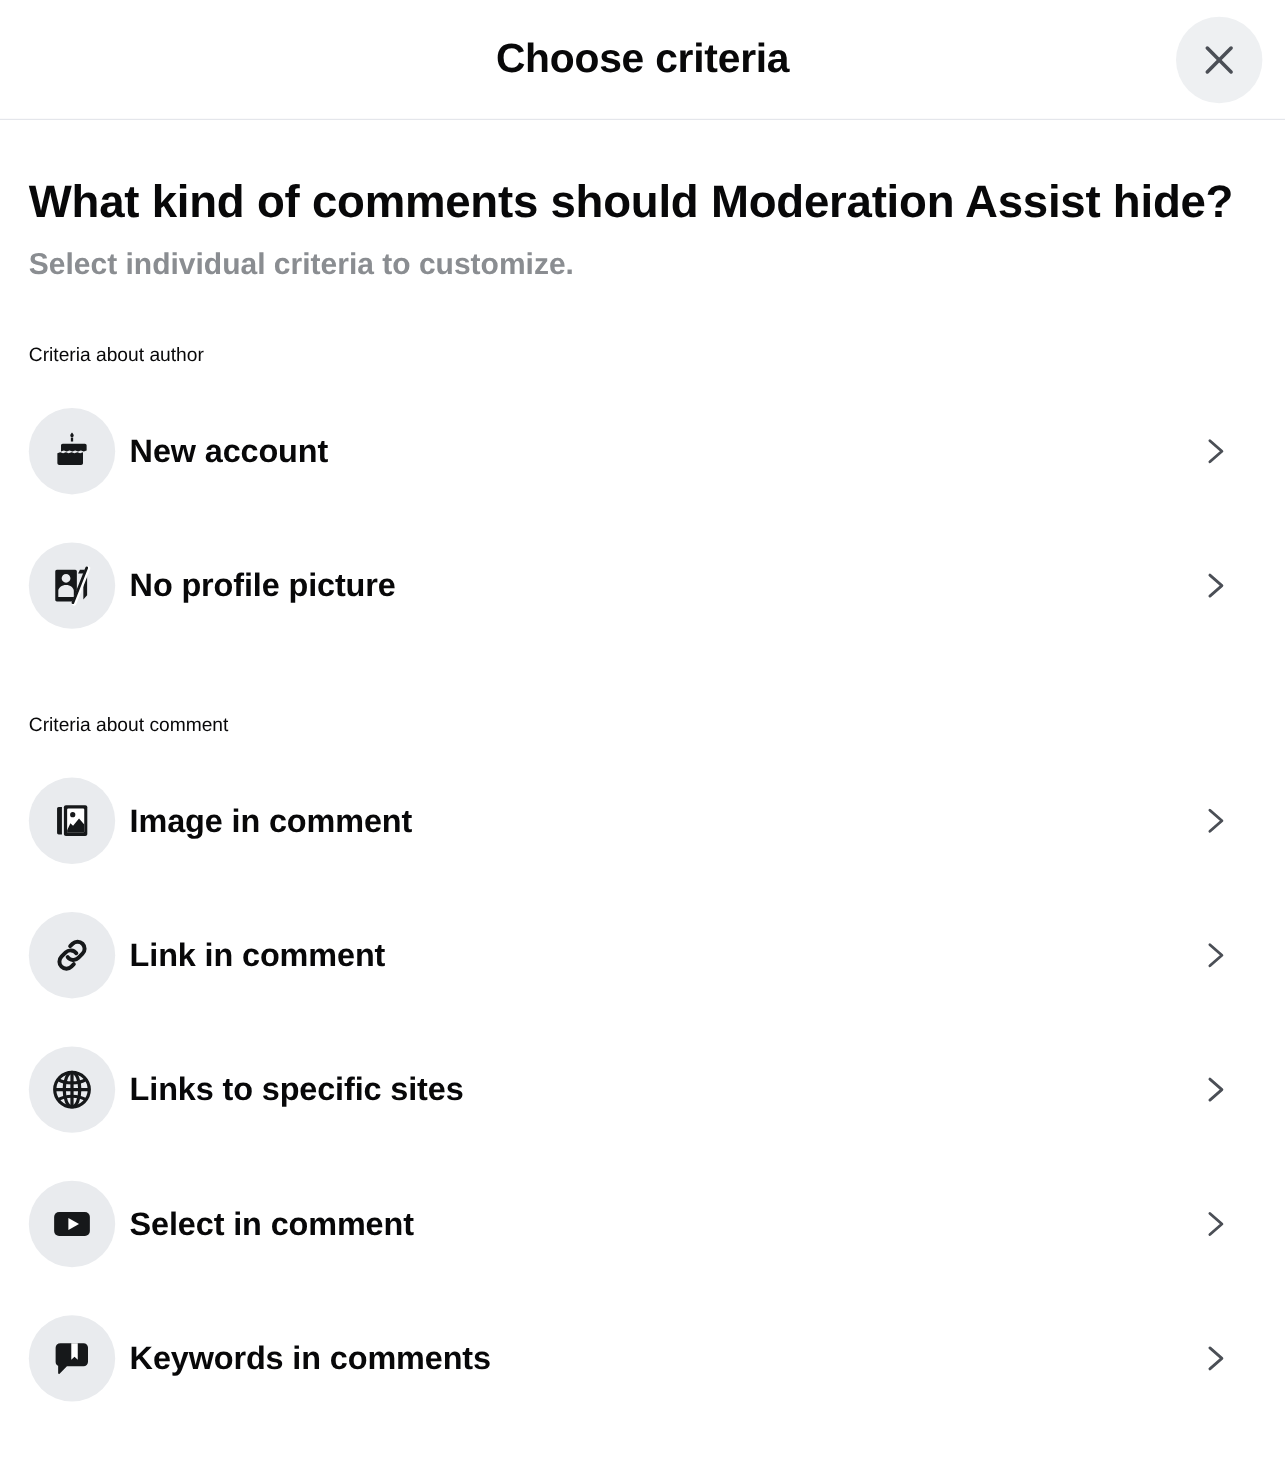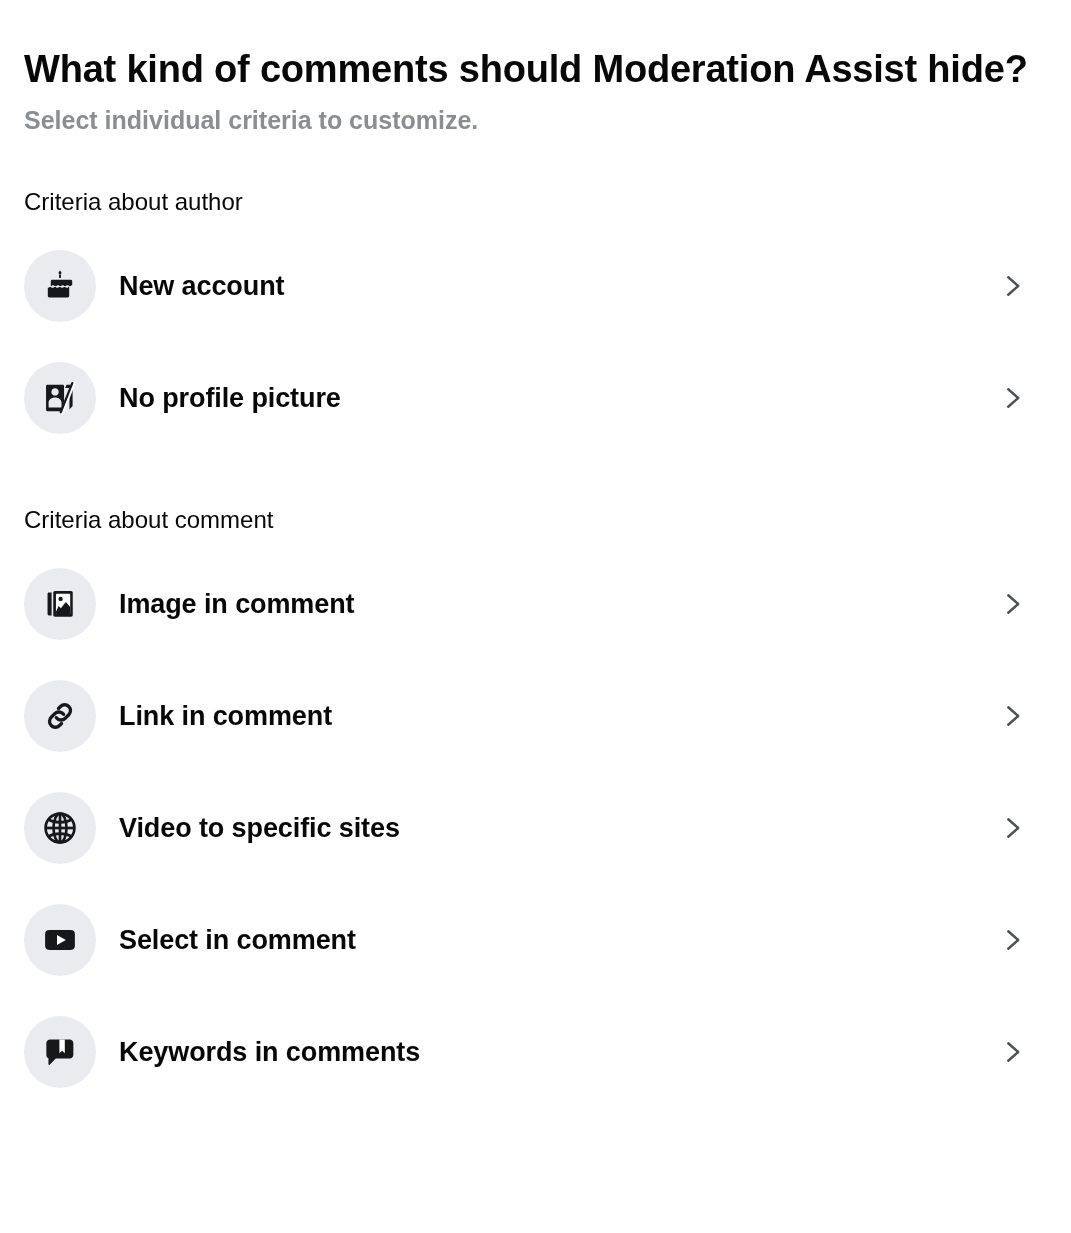--- a/index.html
+++ b/index.html
@@ -62,21 +62,21 @@
   }
   .prompt-sub {
     font-size: 25px;
     font-weight: 700;
     color: #8a8d91;
     line-height: 1.3;
     margin-top: 10px;
   }
 
   .section-label {
-    font-size: 24px;
+    font-size: 16px;
     font-weight: 400;
     color: #080809;
     margin-top: 52px;
     margin-bottom: 14px;
   }
   .section-label.second { }
 
   
   .row {
     display: flex;
@@ -91,41 +91,52 @@
     min-width: 72px;
     border-radius: 50%;
     background: #e9ebee;
     display: flex;
     align-items: center;
     justify-content: center;
   }
   .row-icon svg { display: block; }
   .row-label {
     flex: 1;
-    margin-left: 23px;
+    margin-left: 12px;
     font-size: 27px;
     font-weight: 700;
     color: #080809;
     letter-spacing: -0.1px;
   }
   .row-chevron {
     width: 46px;
     height: 46px;
     display: flex;
     align-items: center;
     justify-content: center;
     margin-right: 12px;
   }
   .row-chevron svg { display: block; }
 </style>
 </head>
 <body>
 
 <div class="dialog">
 
+  <div class="header">
+    <div class="header-title">Choose criteria</div>
+    <button class="close-button">
+      <span>
+        <svg width="34" height="34" viewBox="0 0 24 24" fill="none" stroke="#4b4f56" stroke-width="2.1" stroke-linecap="round">
+          <line x1="5" y1="5" x2="19" y2="19"></line>
+          <line x1="19" y1="5" x2="5" y2="19"></line>
+        </svg>
+      </span>
+    </button>
+  </div>
 
   <div class="body">
 
     <div class="prompt-block">
       <div class="prompt-heading">What kind of comments should Moderation Assist hide?</div>
       <div class="prompt-sub">Select individual criteria to customize.</div>
     </div>
 
     <div class="section-label">Criteria about author</div>
 
@@ -206,21 +217,21 @@
       <div class="row-icon">
         <svg width="38" height="38" viewBox="0 0 24 24" fill="none" stroke="#16181a" stroke-width="1.7">
           <circle cx="12" cy="12" r="9.1"></circle>
           <ellipse cx="12" cy="12" rx="4.1" ry="9.1"></ellipse>
           <line x1="2.9" y1="12" x2="21.1" y2="12"></line>
           <line x1="12" y1="2.9" x2="12" y2="21.1"></line>
           <path d="M4.5 6.6c2 1.2 4.6 1.9 7.5 1.9s5.5-.7 7.5-1.9"></path>
           <path d="M4.5 17.4c2-1.2 4.6-1.9 7.5-1.9s5.5.7 7.5 1.9"></path>
         </svg>
       </div>
-      <div class="row-label">Video to specific sites</div>
+      <div class="row-label">Links to specific sites</div>
       <div class="row-chevron">
         <svg width="30" height="30" viewBox="0 0 24 24" fill="none" stroke="#4b4f56" stroke-width="1.9" stroke-linecap="round" stroke-linejoin="round">
           <polyline points="9,5 17,12 9,19"></polyline>
         </svg>
       </div>
     </div>
 
     <div class="row">
       <div class="row-icon">
         <svg width="38" height="38" viewBox="0 0 24 24">

